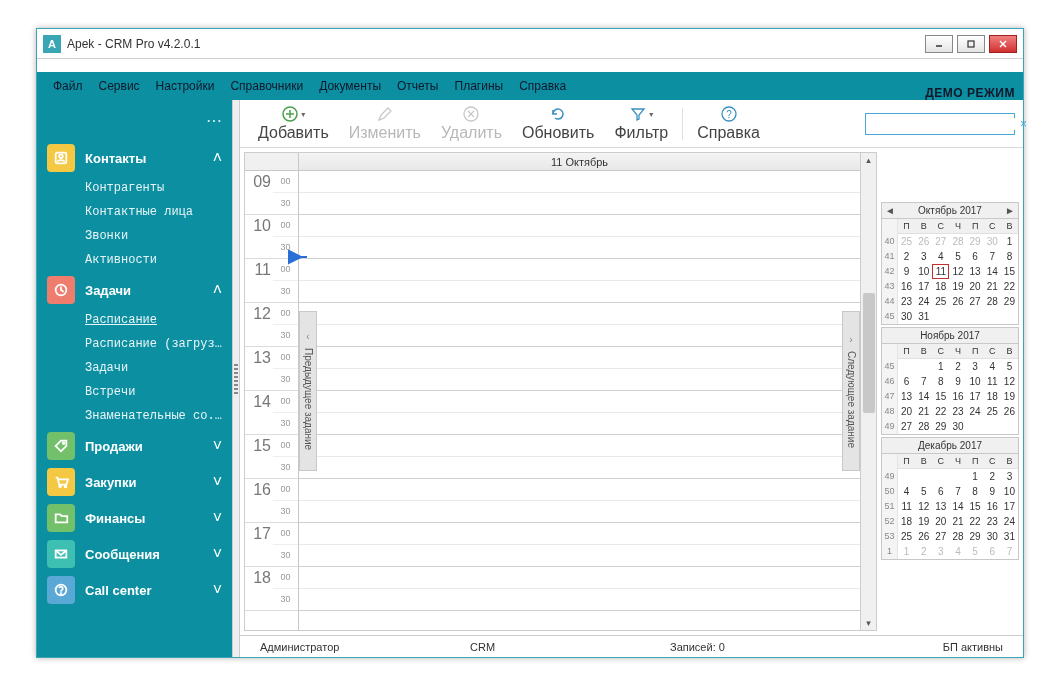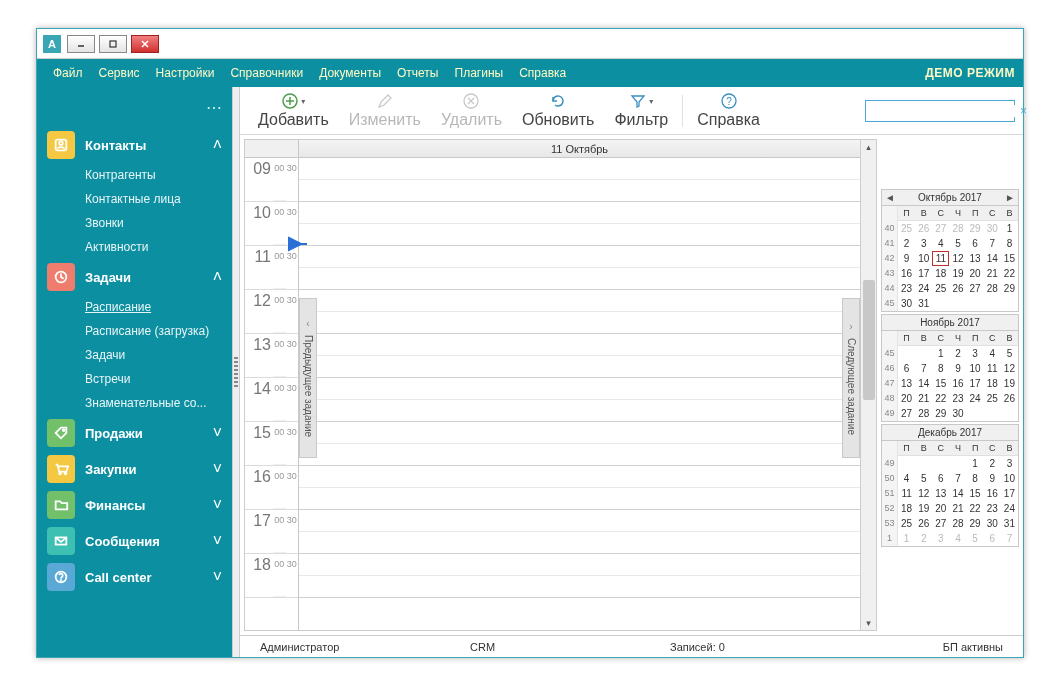--- a/index.html
+++ b/index.html
@@ -8,36 +8,36 @@
 .outer-frame { position: absolute; top: 28px; left: 36px; width: 988px; height: 630px; background: #fff; border: 1px solid #3aa5b5; box-shadow: 0 0 6px rgba(0,0,0,0.3); display: flex; flex-direction: column; }
 
 .title-bar { height: 30px; background: #fff; display: flex; align-items: center; padding: 0 0 0 6px; border-bottom: 1px solid #d0d0d0; }
 .title-bar .app-icon { width: 18px; height: 18px; background: #3aa5b5; color: #fff; display: flex; align-items: center; justify-content: center; font-size: 11px; font-weight: bold; margin-right: 6px; }
 .title-bar .title-text { flex: 1; font-size: 12px; color: #333; }
 .win-btns { display: flex; gap: 4px; padding-right: 6px; }
 .win-btn { width: 28px; height: 18px; border: 1px solid #888; background: linear-gradient(#fff,#e4e4e4); display: flex; align-items: center; justify-content: center; }
 .win-btn.close { background: linear-gradient(#f08080,#d03030); border-color: #a02020; color: #fff; }
 .win-btn svg { width: 10px; height: 10px; }
 
-.menu-bar { height: 28px; background: #0d8fa2; display: flex; align-items: center; padding: 0 8px; color: #fef9c3; font-size: 12px; }
+.menu-bar { height: 28px; background: #0d8fa2; display: flex; align-items: flex-end; padding: 0 8px; color: #0f172a; font-size: 12px; margin-top: 13px; }
 .menu-bar .menu-item { padding: 0 8px; height: 100%; display: flex; align-items: center; cursor: pointer; }
 .menu-bar .spacer { flex: 1; }
 .menu-bar .demo { font-weight: bold; letter-spacing: 0.5px; }
 
 .client { flex: 1; display: flex; min-height: 0; }
 
 .sidebar { width: 195px; background: #0d8fa2; position: relative; display: flex; flex-direction: column; }
 .sb-dots { height: 40px; display: flex; align-items: center; justify-content: flex-end; padding-right: 10px; color: #cfeff4; }
 .sb-section { display: flex; align-items: center; height: 36px; padding: 0 10px 0 10px; cursor: pointer; }
 .sb-icon { width: 28px; height: 28px; border-radius: 4px; display: flex; align-items: center; justify-content: center; margin-right: 10px; }
 .sb-icon svg { width: 16px; height: 16px; stroke: #fff; fill: none; stroke-width: 2; }
 .sb-label { flex: 1; color: #fff; font-size: 13px; font-weight: 600; }
 .sb-chev { color: #fff; }
 .sb-sub { padding-left: 48px; }
-.sb-sub .sub-item { color: #e8f5f7; font-size: 12px; padding: 5px 0; cursor: pointer; white-space: nowrap; overflow: hidden; text-overflow: ellipsis; padding-right: 8px; }
+.sb-sub .sub-item { color: #e8f5f7; font-size: 12px; padding: 5px 0; cursor: pointer; white-space: nowrap; overflow: hidden; text-overflow: ellipsis; padding-right: 8px; font-family: Liberation Mono, monospace; }
 .sb-sub .sub-item.active { text-decoration: underline; }
 .ic-yellow { background: #f4c842; }
 .ic-coral { background: #ef7d6e; }
 .ic-green { background: #73c06b; }
 .ic-yellow2 { background: #f4c842; }
 .ic-green2 { background: #73c06b; }
 .ic-teal { background: #3dbfb2; }
 .ic-blue { background: #5aa8d6; }
 
 .sb-splitter { width: 8px; background: #eee; border-left: 1px solid #ccc; border-right: 1px solid #ccc; cursor: col-resize; display: flex; align-items: center; justify-content: center; }
@@ -70,21 +70,21 @@
 
 .schedule { flex: 1; display: flex; flex-direction: column; min-width: 0; }
 .sched-header { height: 18px; background: linear-gradient(#f4f4f4,#e8e8e8); border-bottom: 1px solid #c8c8c8; display: flex; }
 .sched-header .gutter-h { width: 54px; border-right: 1px solid #c8c8c8; background:#f0f0f0; }
 .sched-header .day-h { flex: 1; text-align: center; font-size: 11px; color: #333; line-height: 18px; }
 
 .sched-body { flex: 1; display: flex; position: relative; overflow: hidden; }
 .time-gutter { width: 54px; border-right: 1px solid #c8c8c8; background: #fff; }
 .time-row { height: 44px; border-bottom: 1px solid #dcdcdc; display: flex; }
 .hour { width: 28px; text-align: right; font-size: 16px; color: #777; padding-right: 2px; line-height: 22px; }
-.halves { flex: 1; display: flex; }
+.halves { flex: 1; display: flex; flex-direction: column; }
 .half { flex: 1; font-size: 9px; color: #999; border-bottom: 1px solid #eee; text-align: center; line-height: 21px; }
 .half:last-child { border-bottom: none; }
 
 .day-col { flex: 1; position: relative; }
 .day-col .slot { height: 22px; border-bottom: 1px solid #e8e8e8; }
 .day-col .slot.hr { border-bottom: 1px solid #d0d0d0; }
 
 .now-arrow { position: absolute; left: 42px; top: 78px; z-index: 5; }
 .now-arrow svg { width: 22px; height: 16px; }
 
@@ -113,20 +113,21 @@
 .status-bar .cell.db { width: 200px; }
 .status-bar .cell.rec { width: 210px; }
 .status-bar .spacer { flex: 1; }
 </style>
 </head>
 <body>
 
 <div class="outer-frame">
   <div class="title-bar">
     <div class="app-icon">A</div>
+    <div class="title-text">Apek - CRM Pro v4.2.0.1</div>
     <div class="win-btns">
       <div class="win-btn">
           <svg viewBox="0 0 10 10">
             <line x1="2" y1="7" x2="8" y2="7" stroke="#333" stroke-width="1.5"></line>
           </svg>
         </div>
       <div class="win-btn">
           <svg viewBox="0 0 10 10">
             <rect x="2" y="2" width="6" height="6" fill="none" stroke="#333" stroke-width="1.2"></rect>
           </svg>

